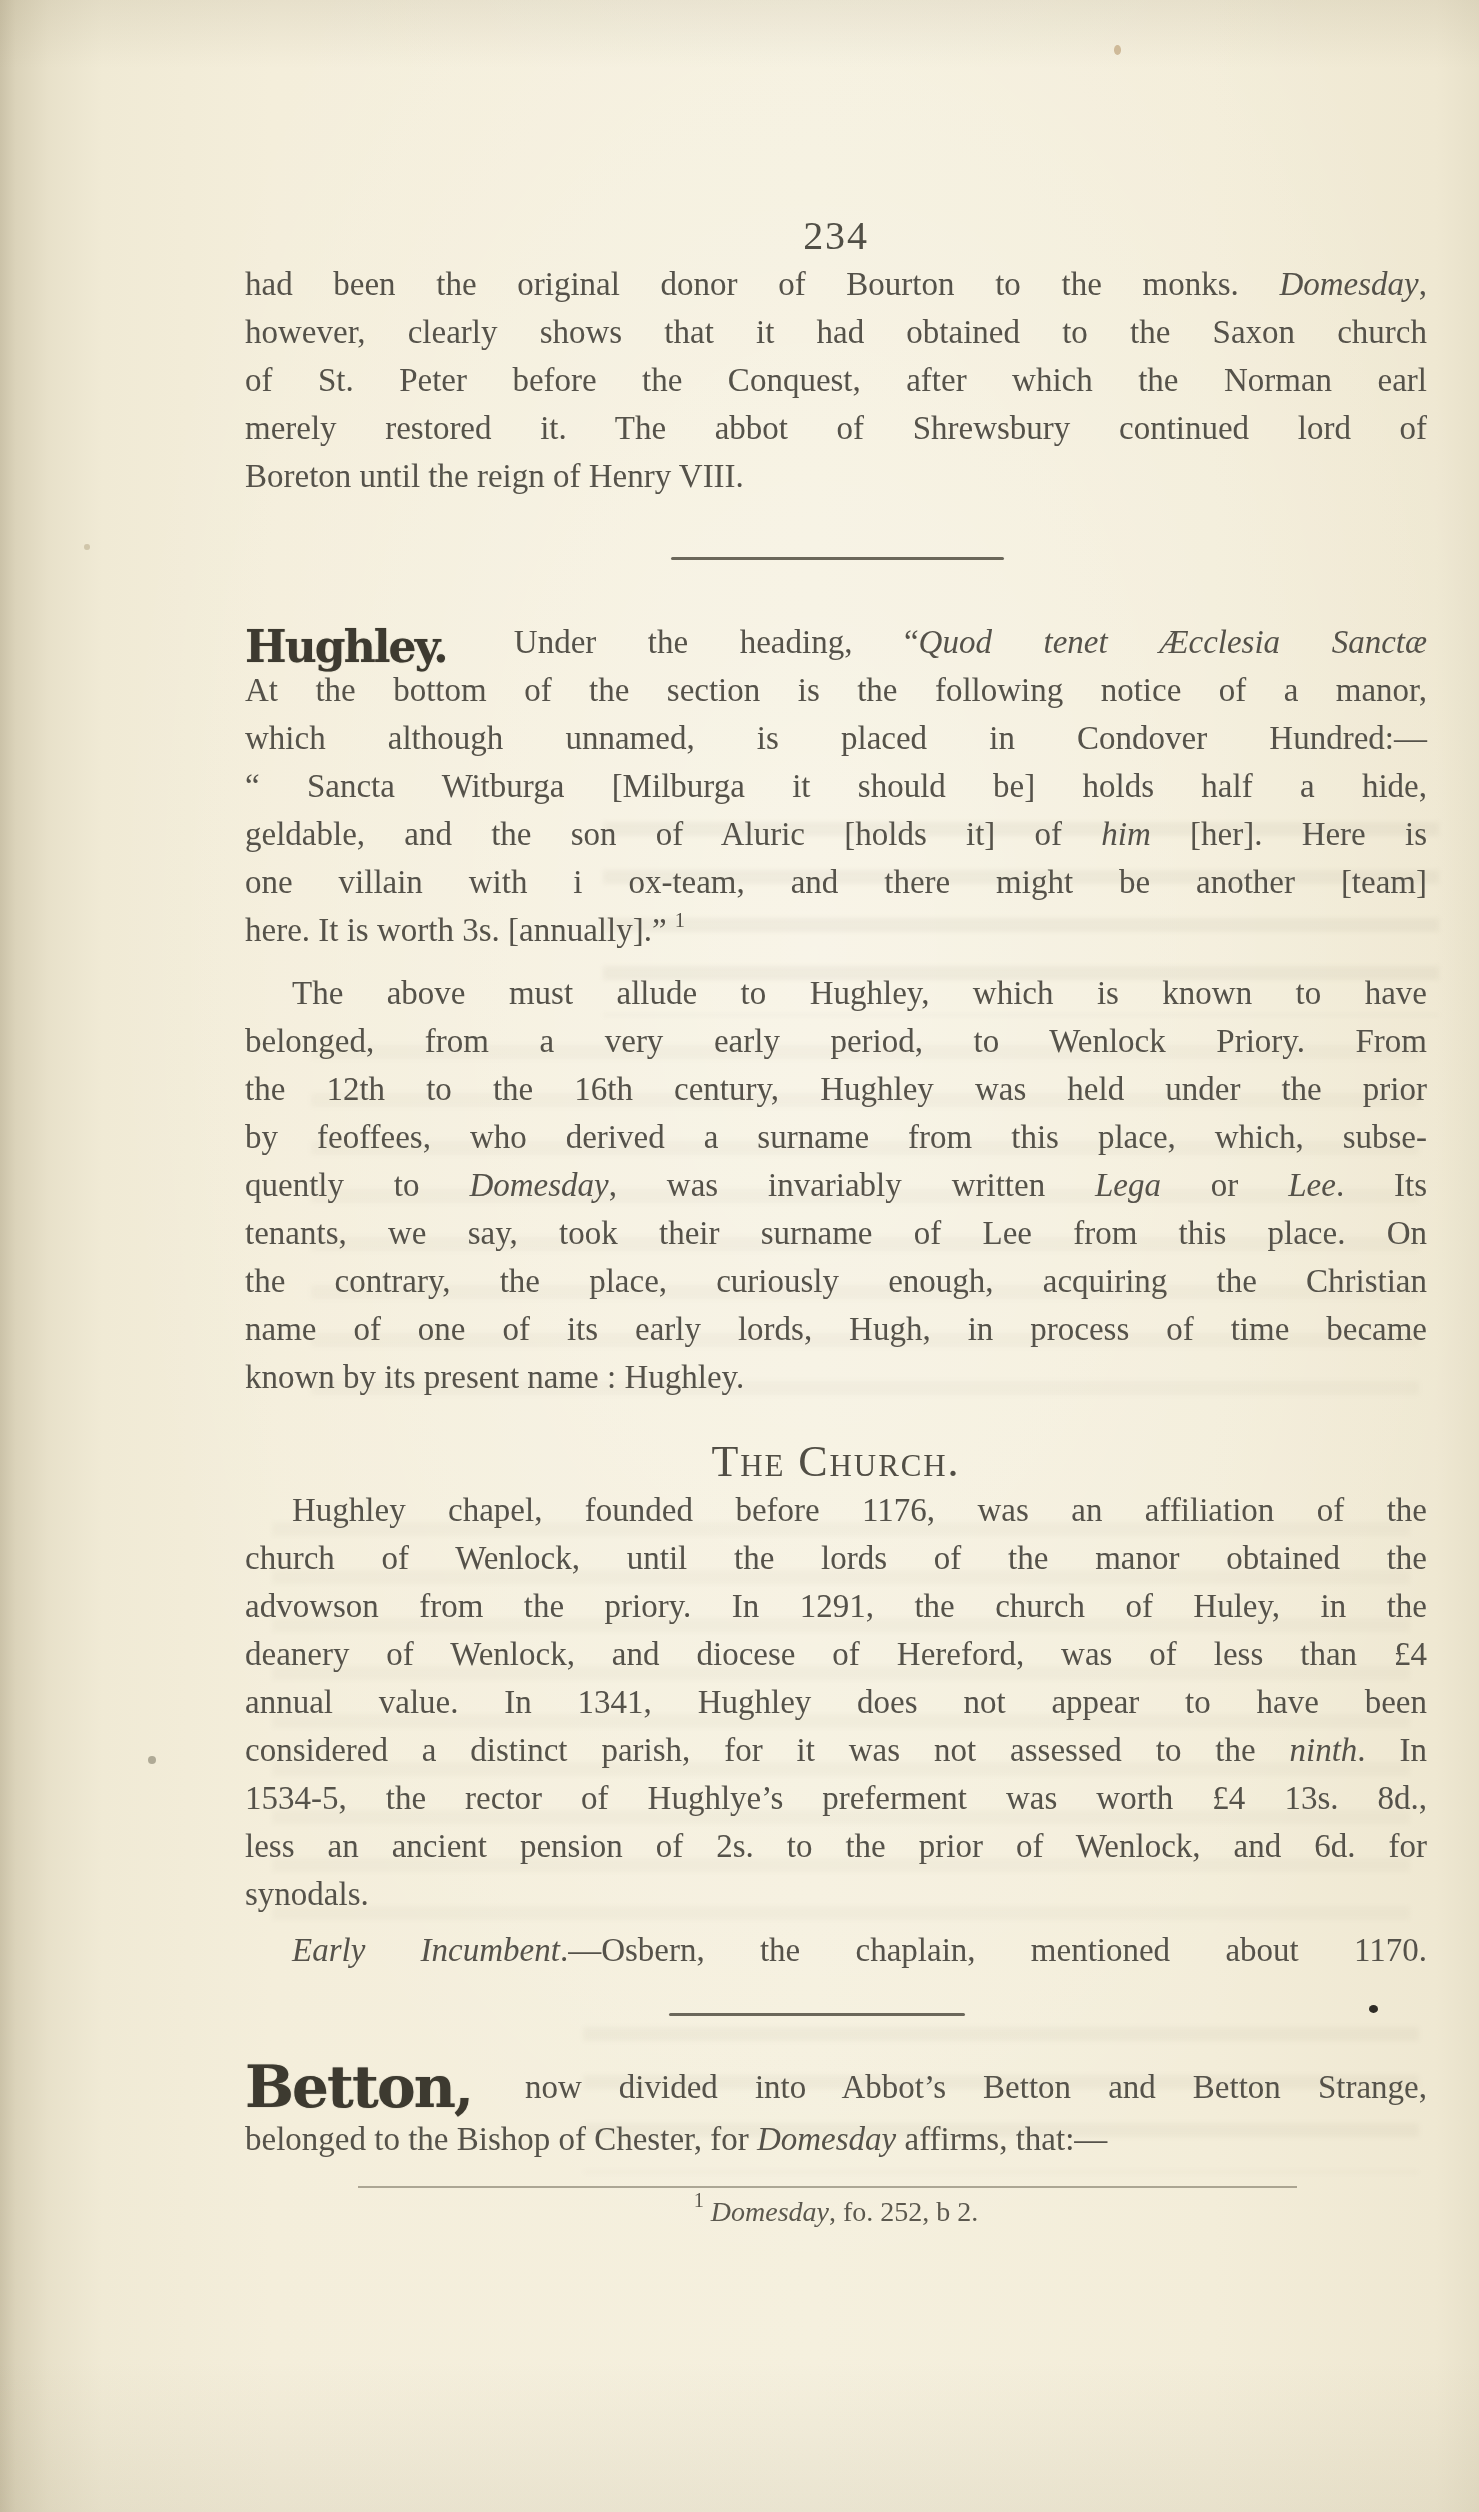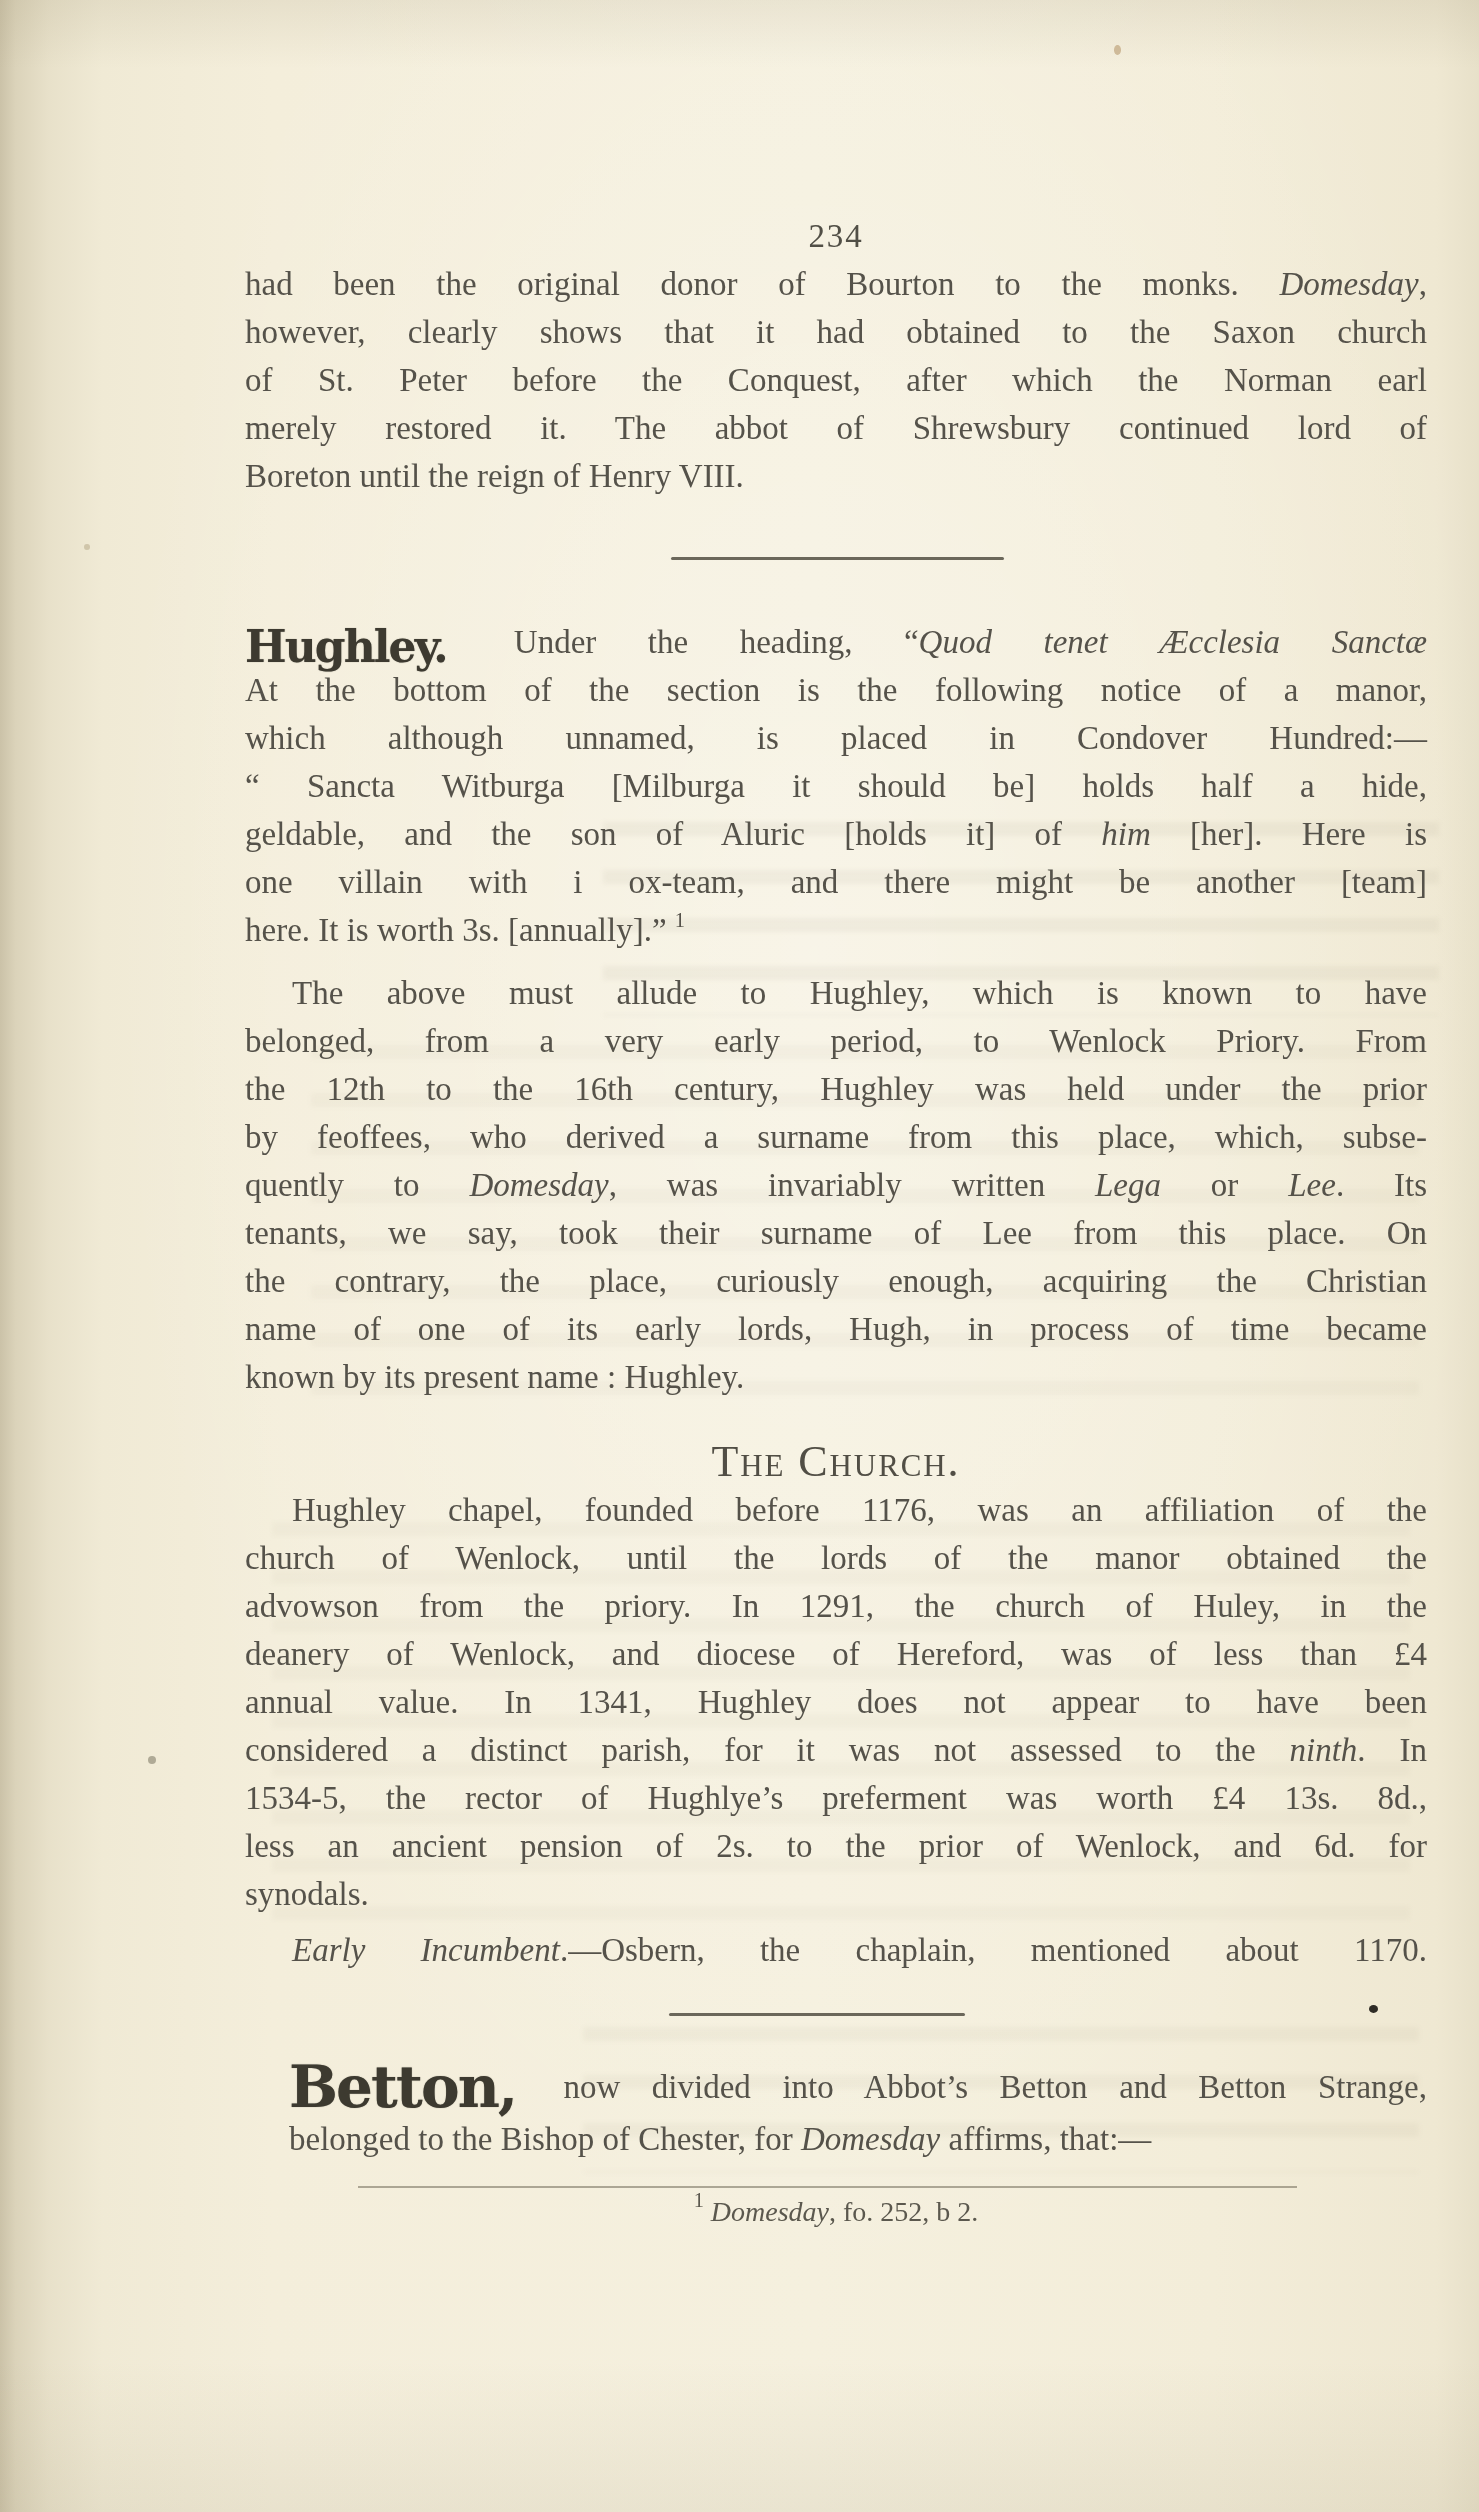--- a/index.html
+++ b/index.html
@@ -19,37 +19,37 @@
   .bleed.b1{top:822px;left:603px;width:836px;height:194px;opacity:.5;}
   .bleed.b2{top:1045px;left:311px;width:1108px;height:360px;opacity:.33;}
   .bleed.b3{top:1522px;left:272px;width:1138px;height:399px;opacity:.30;}
   .bleed.b4{top:2027px;left:583px;width:836px;height:146px;opacity:.42;}
   .speck{position:absolute;border-radius:50%;}
   .speck.s1{top:45px;left:1114px;width:6.8px;height:9.7px;background:rgba(156,112,58,.40);}
   .speck.s2{top:1756px;left:148px;width:7.8px;height:7.8px;background:rgba(95,90,72,.45);}
   .speck.s3{top:544px;left:84px;width:5.8px;height:5.8px;background:rgba(140,120,80,.30);}
 
   .page-number{position:absolute;top:212px;left:245px;width:1182px;height:48px;
-    line-height:48px;text-align:center;font-size:33px;letter-spacing:1.9px;color:#514f46;}
+    line-height:48px;text-align:center;font-size:40px;letter-spacing:1.9px;color:#514f46;}
 
   .para{position:absolute;left:245px;width:1182px;}
   .p-intro{top:260px;}
   .p-hughley{top:618px;}
   .p-above{top:969px;}
   .p-chapel{top:1486px;}
   .p-incumbent{top:1926px;}
   .p-betton{top:2061px;}
   .p-footnote{top:2189px;}
 
   .line{height:48px;line-height:48px;font-size:33px;
     text-align:justify;text-align-last:justify;text-justify:inter-word;white-space:nowrap;}
   .line.last{text-align-last:left;}
   .line.indent{padding-left:47px;}
   .line.center{text-align:left;text-align-last:center;white-space:normal;}
-  .p-betton .line{height:52px;line-height:52px;margin-left:44px;}
+  .p-betton .line{height:52px;line-height:52px;}
   .p-footnote .line{height:45px;line-height:45px;font-size:28px;color:#5b584e;}
 
   .seg-italic{font-style:italic;}
   .seg-sup{vertical-align:13.6px;font-size:20.4px;line-height:1px;}
   .seg-blackletter{
     font-family:"DejaVu Serif",serif;font-weight:bold;font-size:44px;line-height:1px;
     letter-spacing:-1.9px;color:#3d3a30;margin-right:15.6px;vertical-align:-8.8px;
     text-shadow:0 0 1px rgba(61,58,48,.55);
   }
   .p-betton .seg-blackletter{font-size:58px;}

